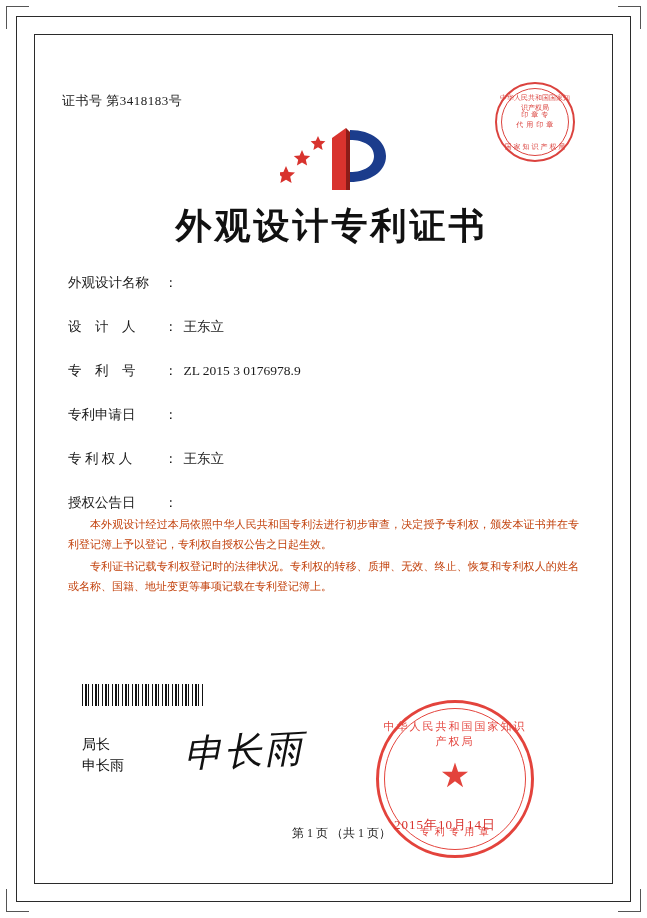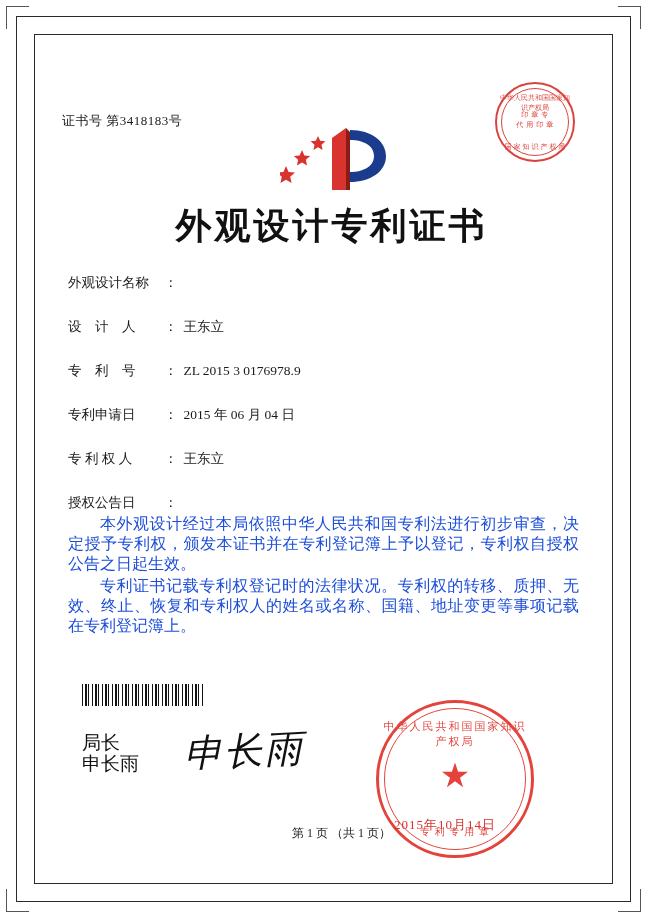--- a/index.html
+++ b/index.html
@@ -55,21 +55,20 @@
     bottom: 34px;
   }
 
   .cert-no {
     position: absolute;
     left: 28px;
     top: 58px;
     font-size: 13px;
     color: #1a1a1a;
     letter-spacing: 0.5px;
-    margin-top: 20px;
   }
 
   
   .emblem {
     position: absolute;
     left: 246px;
     top: 88px;
     width: 120px;
     height: 76px;
   }
@@ -150,23 +149,23 @@
   }
   .field-value {
     flex: 1 1 auto;
   }
 
   .paras {
     position: absolute;
     left: 34px;
     right: 34px;
     top: 480px;
-    font-size: 16px;
+    font-size: 11px;
     line-height: 20px;
-    color: #1d4ed8;
+    color: #c2410c;
     text-align: justify;
   }
   .para {
     text-indent: 2em;
     margin-bottom: 2px;
   }
 
   .barcode {
     position: absolute;
     left: 48px;
@@ -181,24 +180,23 @@
       #fff 5px, #fff 6px,
       #111 6px, #111 7px,
       #fff 7px, #fff 10px
     );
   }
 
   .signature-block {
     position: absolute;
     left: 48px;
     top: 700px;
-    font-size: 19px;
+    font-size: 14px;
     line-height: 21px;
     color: #111;
-    font-family: Liberation Mono, monospace;
   }
   .sign-script {
     position: absolute;
     left: 150px;
     top: 692px;
     font-size: 38px;
     font-family: "DejaVu Serif", serif;
     font-style: italic;
     color: #111;
     letter-spacing: 2px;
@@ -327,21 +325,20 @@
 
       <div class="field-row">
         <span class="field-label">专　利　号</span>
         <span class="field-colon">：</span>
         <span class="field-value">ZL 2015 3 0176978.9</span>
       </div>
 
       <div class="field-row">
         <span class="field-label">专利申请日</span>
         <span class="field-colon">：</span>
-        <span class="field-value">2015 年 06 月 04 日</span>
       </div>
 
       <div class="field-row">
         <span class="field-label">专 利 权 人</span>
         <span class="field-colon">：</span>
         <span class="field-value">王东立</span>
       </div>
 
       <div class="field-row">
         <span class="field-label">授权公告日</span>

